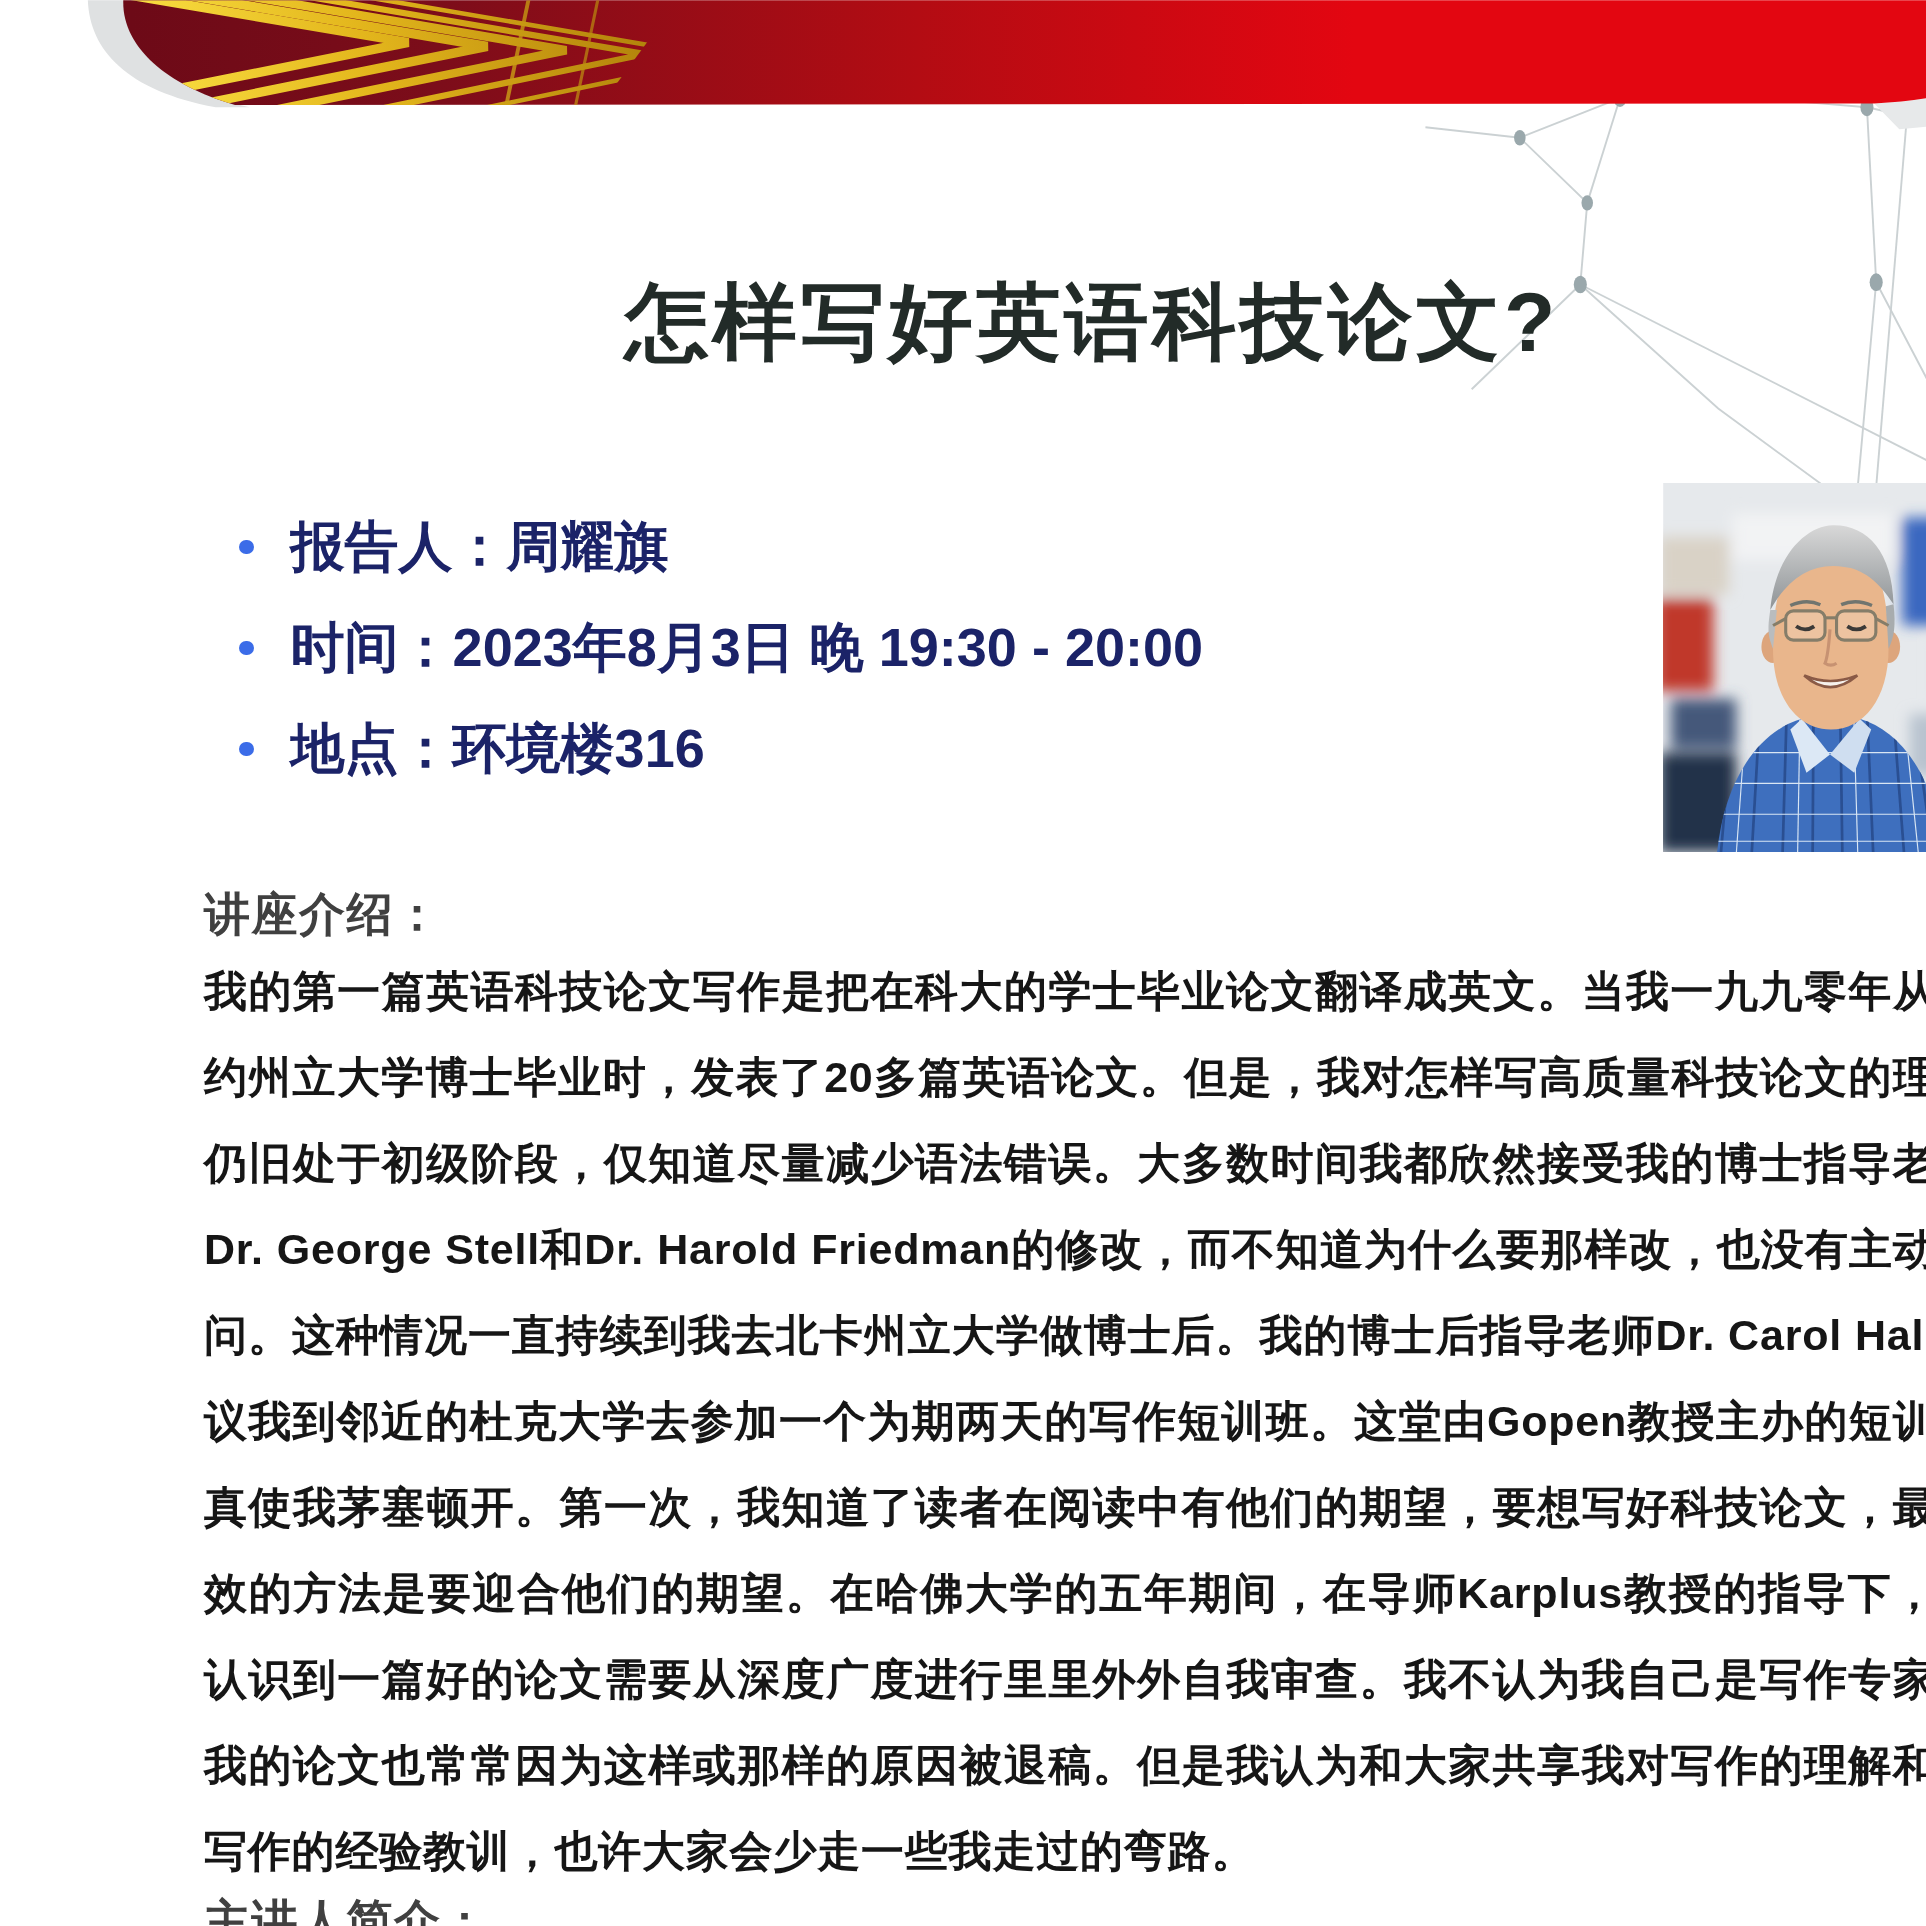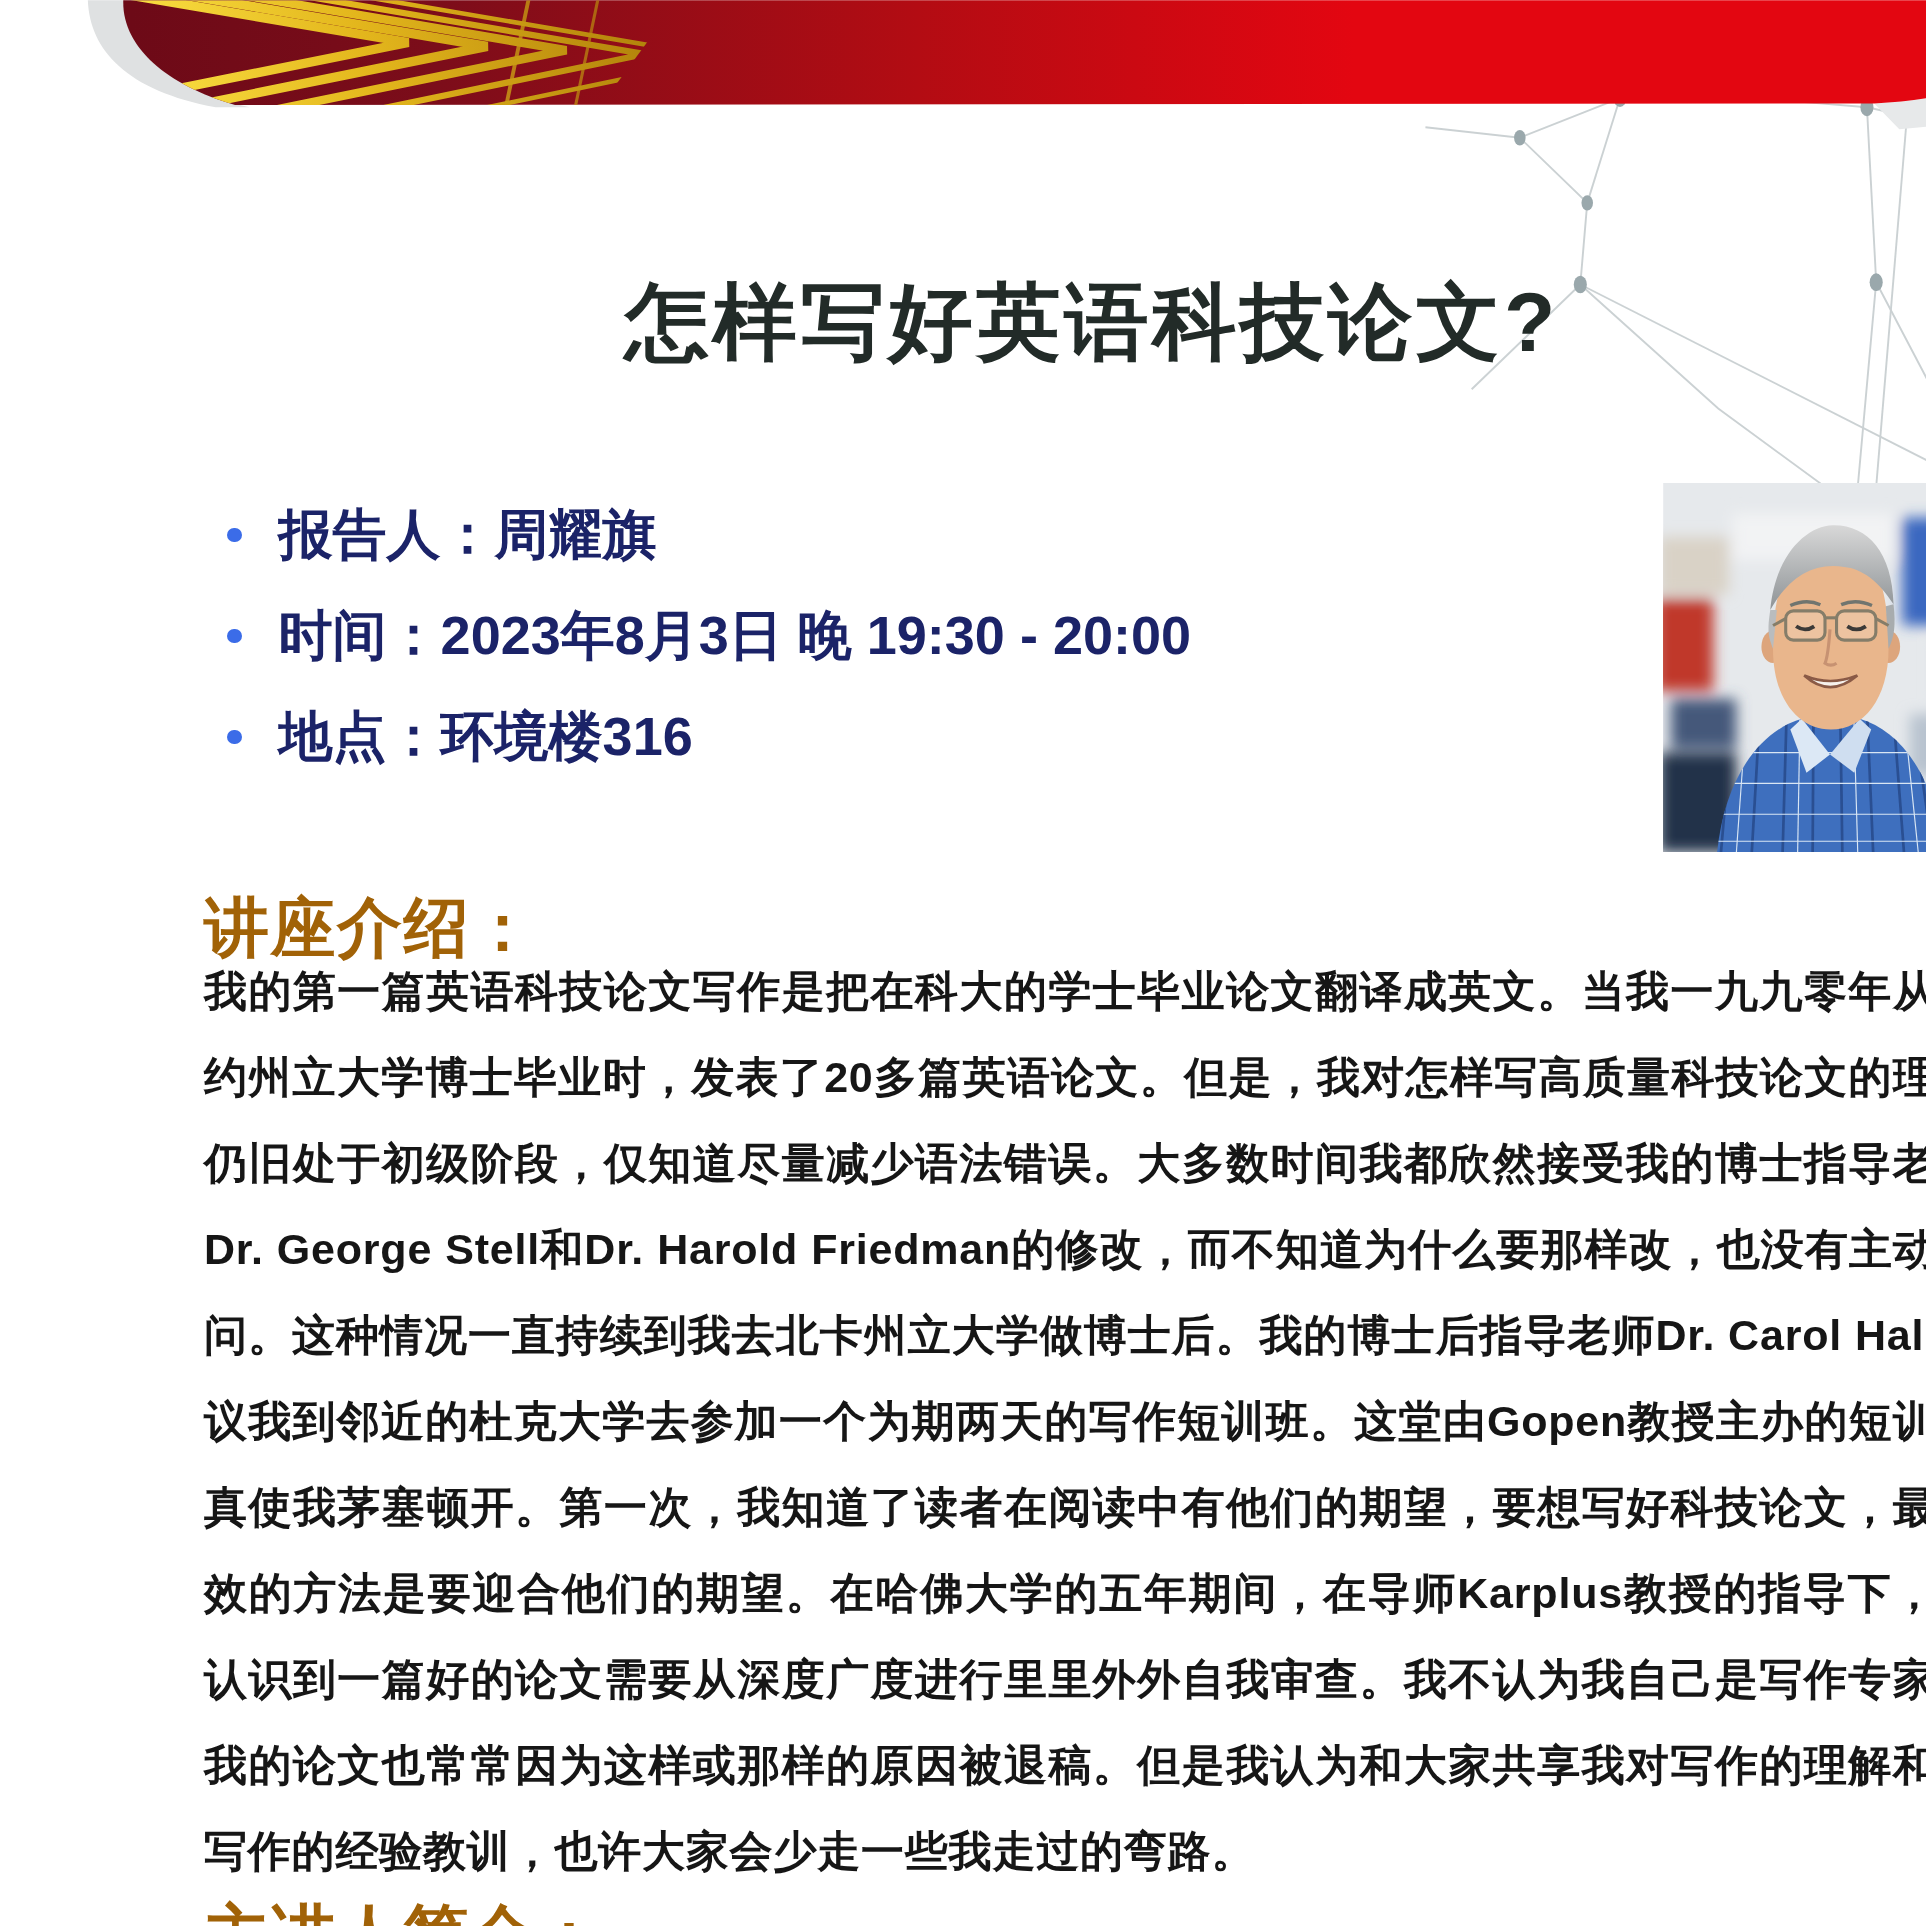--- a/index.html
+++ b/index.html
@@ -14,39 +14,39 @@
   #top-decor{top:0;left:0;}
   #net-top{top:0;left:0;}
   .title{
     position:absolute;top:266px;left:0;width:100%;
     text-align:center;
     font-size:84px;font-weight:700;letter-spacing:3.9px;
     color:#222b28;margin:0;
   }
   .info-list{
     position:absolute;top:508px;left:227px;
-    list-style:none;margin:0;padding:0;
+    list-style:none;margin:12px;padding:0;
   }
   .info-item{
     display:flex;align-items:center;
     height:54px;margin-bottom:47px;
     font-size:54px;font-weight:700;color:#1b2368;
     white-space:nowrap;
   }
   .bullet-dot{
     width:14.6px;height:14.6px;border-radius:50%;
     background:#3b6ce8;margin-right:37px;flex:0 0 auto;
   }
   .photo{
     position:absolute;left:1663px;top:483px;width:334px;height:369px;
     overflow:hidden;
   }
   .sec-heading{
     position:absolute;left:204px;margin:0;
-    font-size:65px;font-weight:700;color:#a16207;
+    font-size:46px;font-weight:700;color:#404040;
     letter-spacing:1.5px;
   }
   #heading-1{top:884px;}
   #heading-2{top:1891px;}
   .body-text{
     position:absolute;left:204px;width:1777px;margin:0;
     font-size:43px;font-weight:700;color:#161616;
     line-height:86px;text-align:justify;text-justify:inter-ideograph;
     letter-spacing:0.8px;
   }

